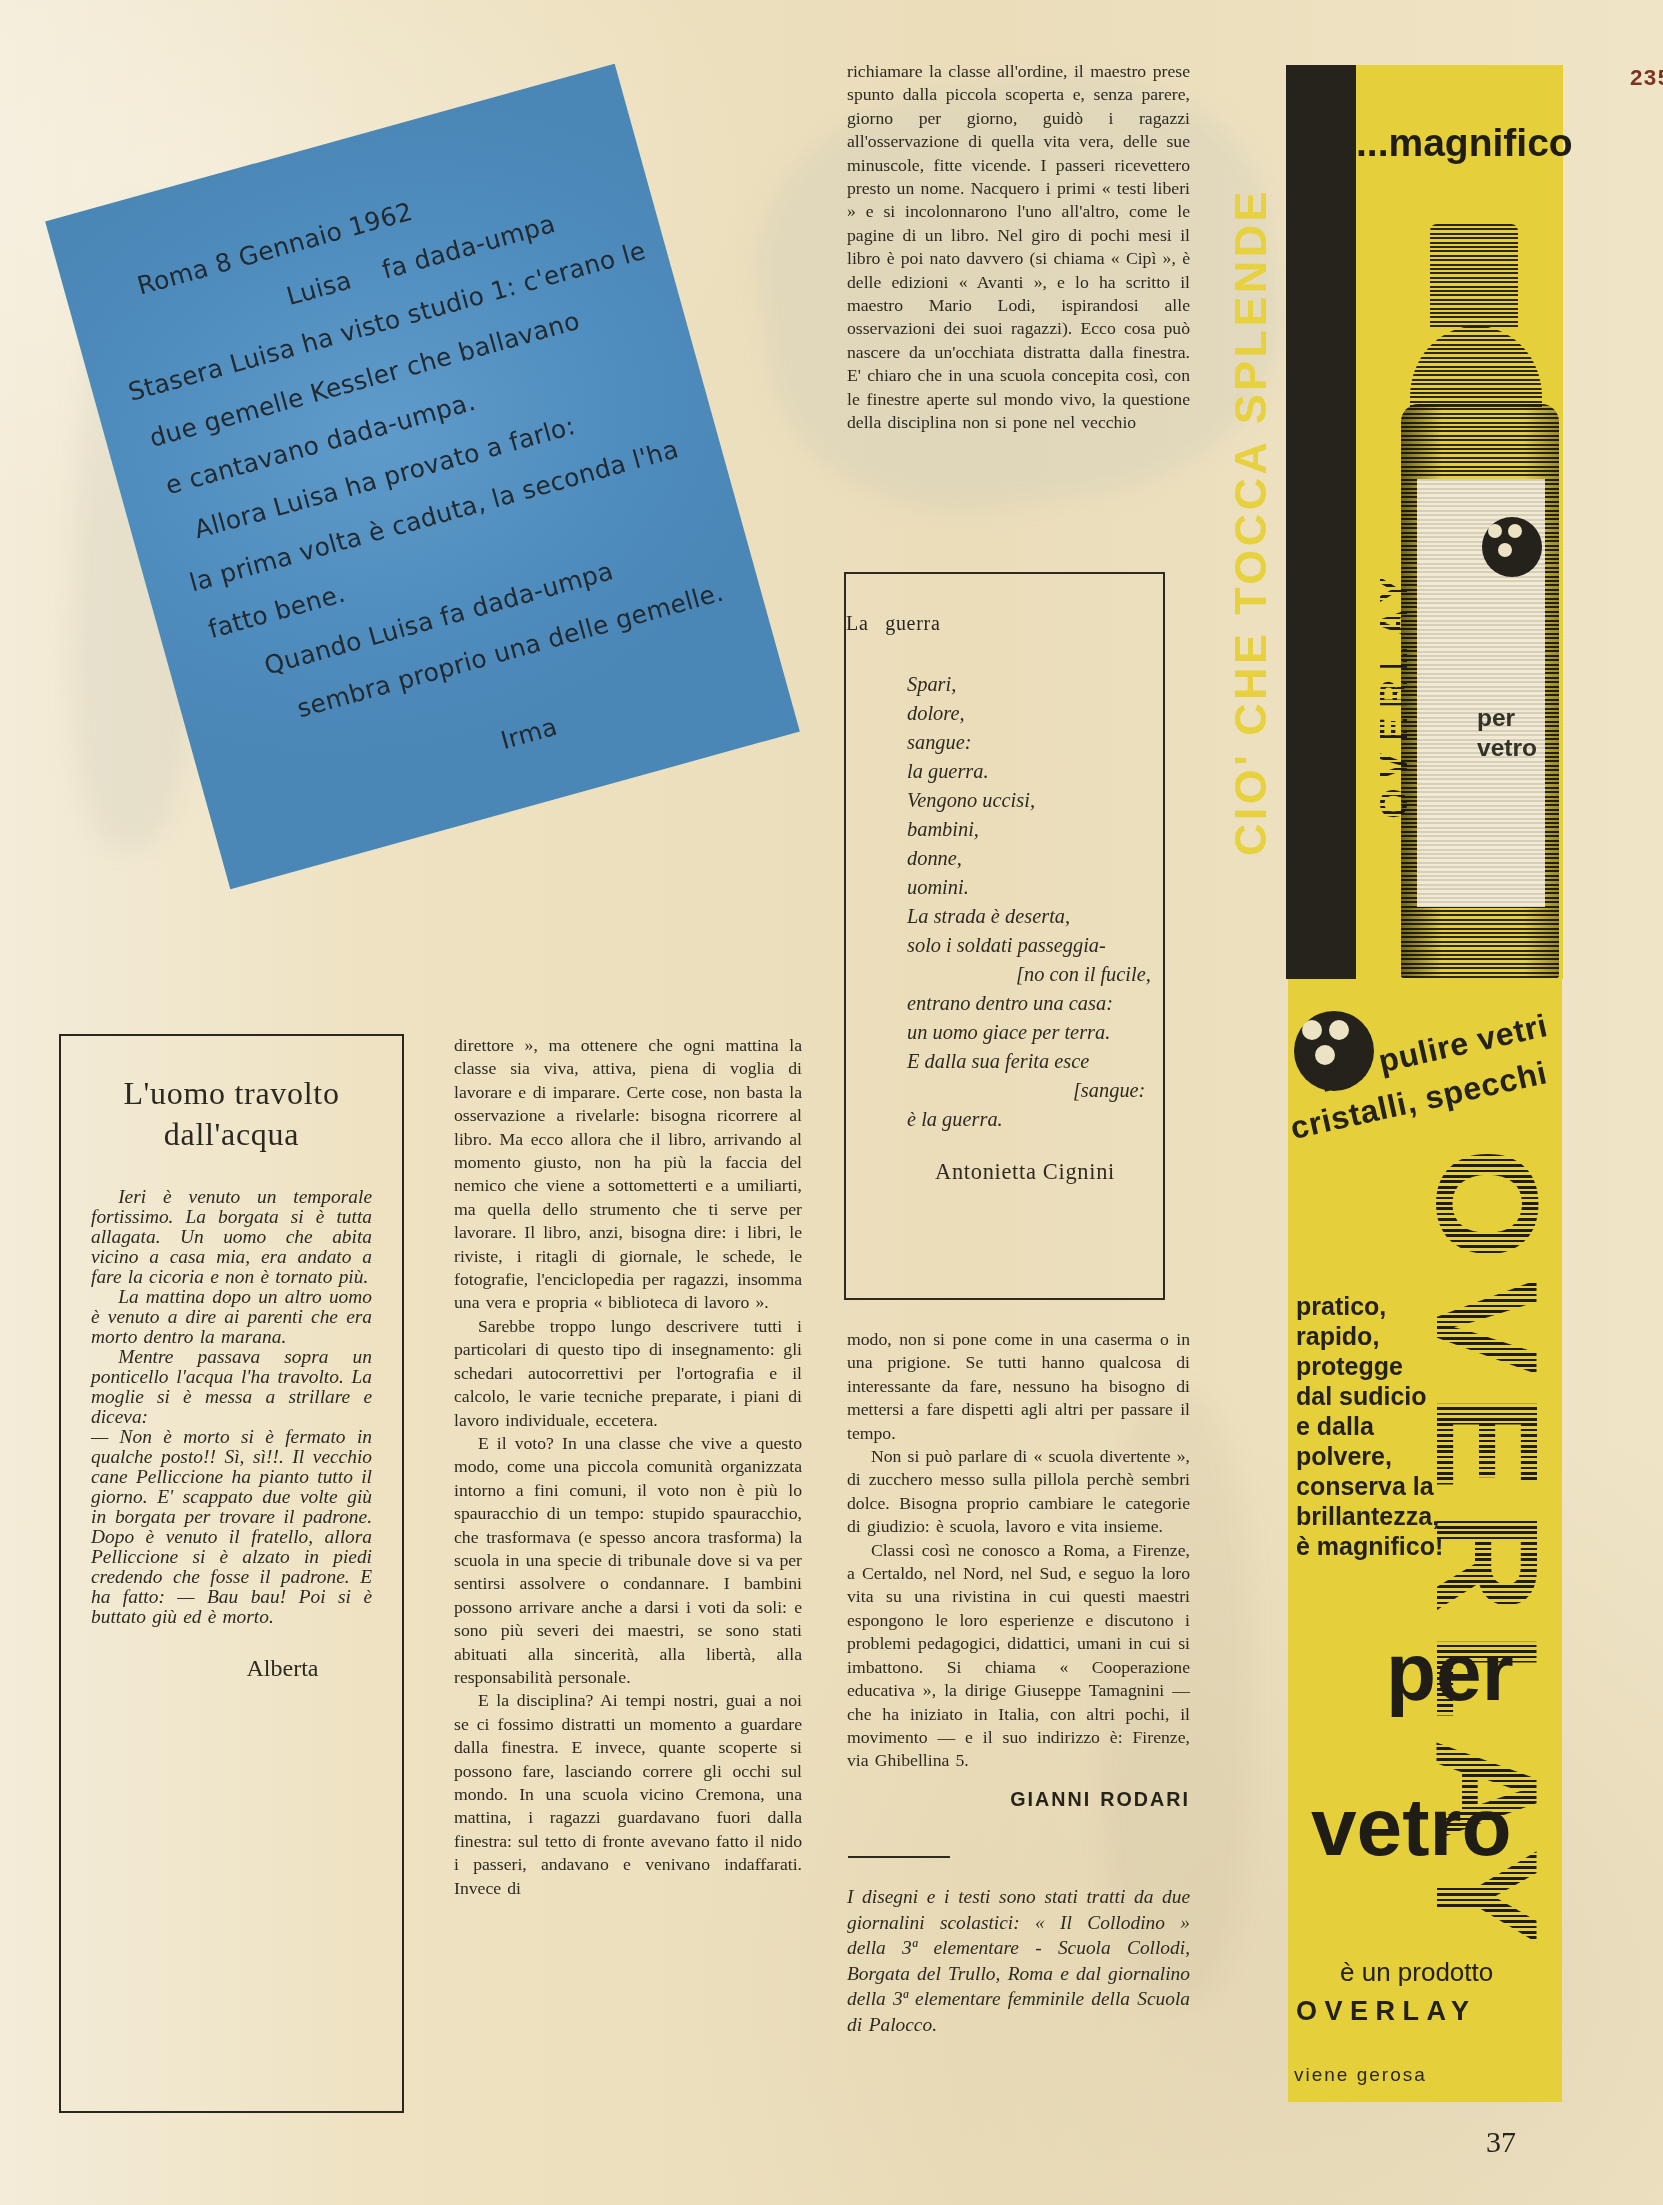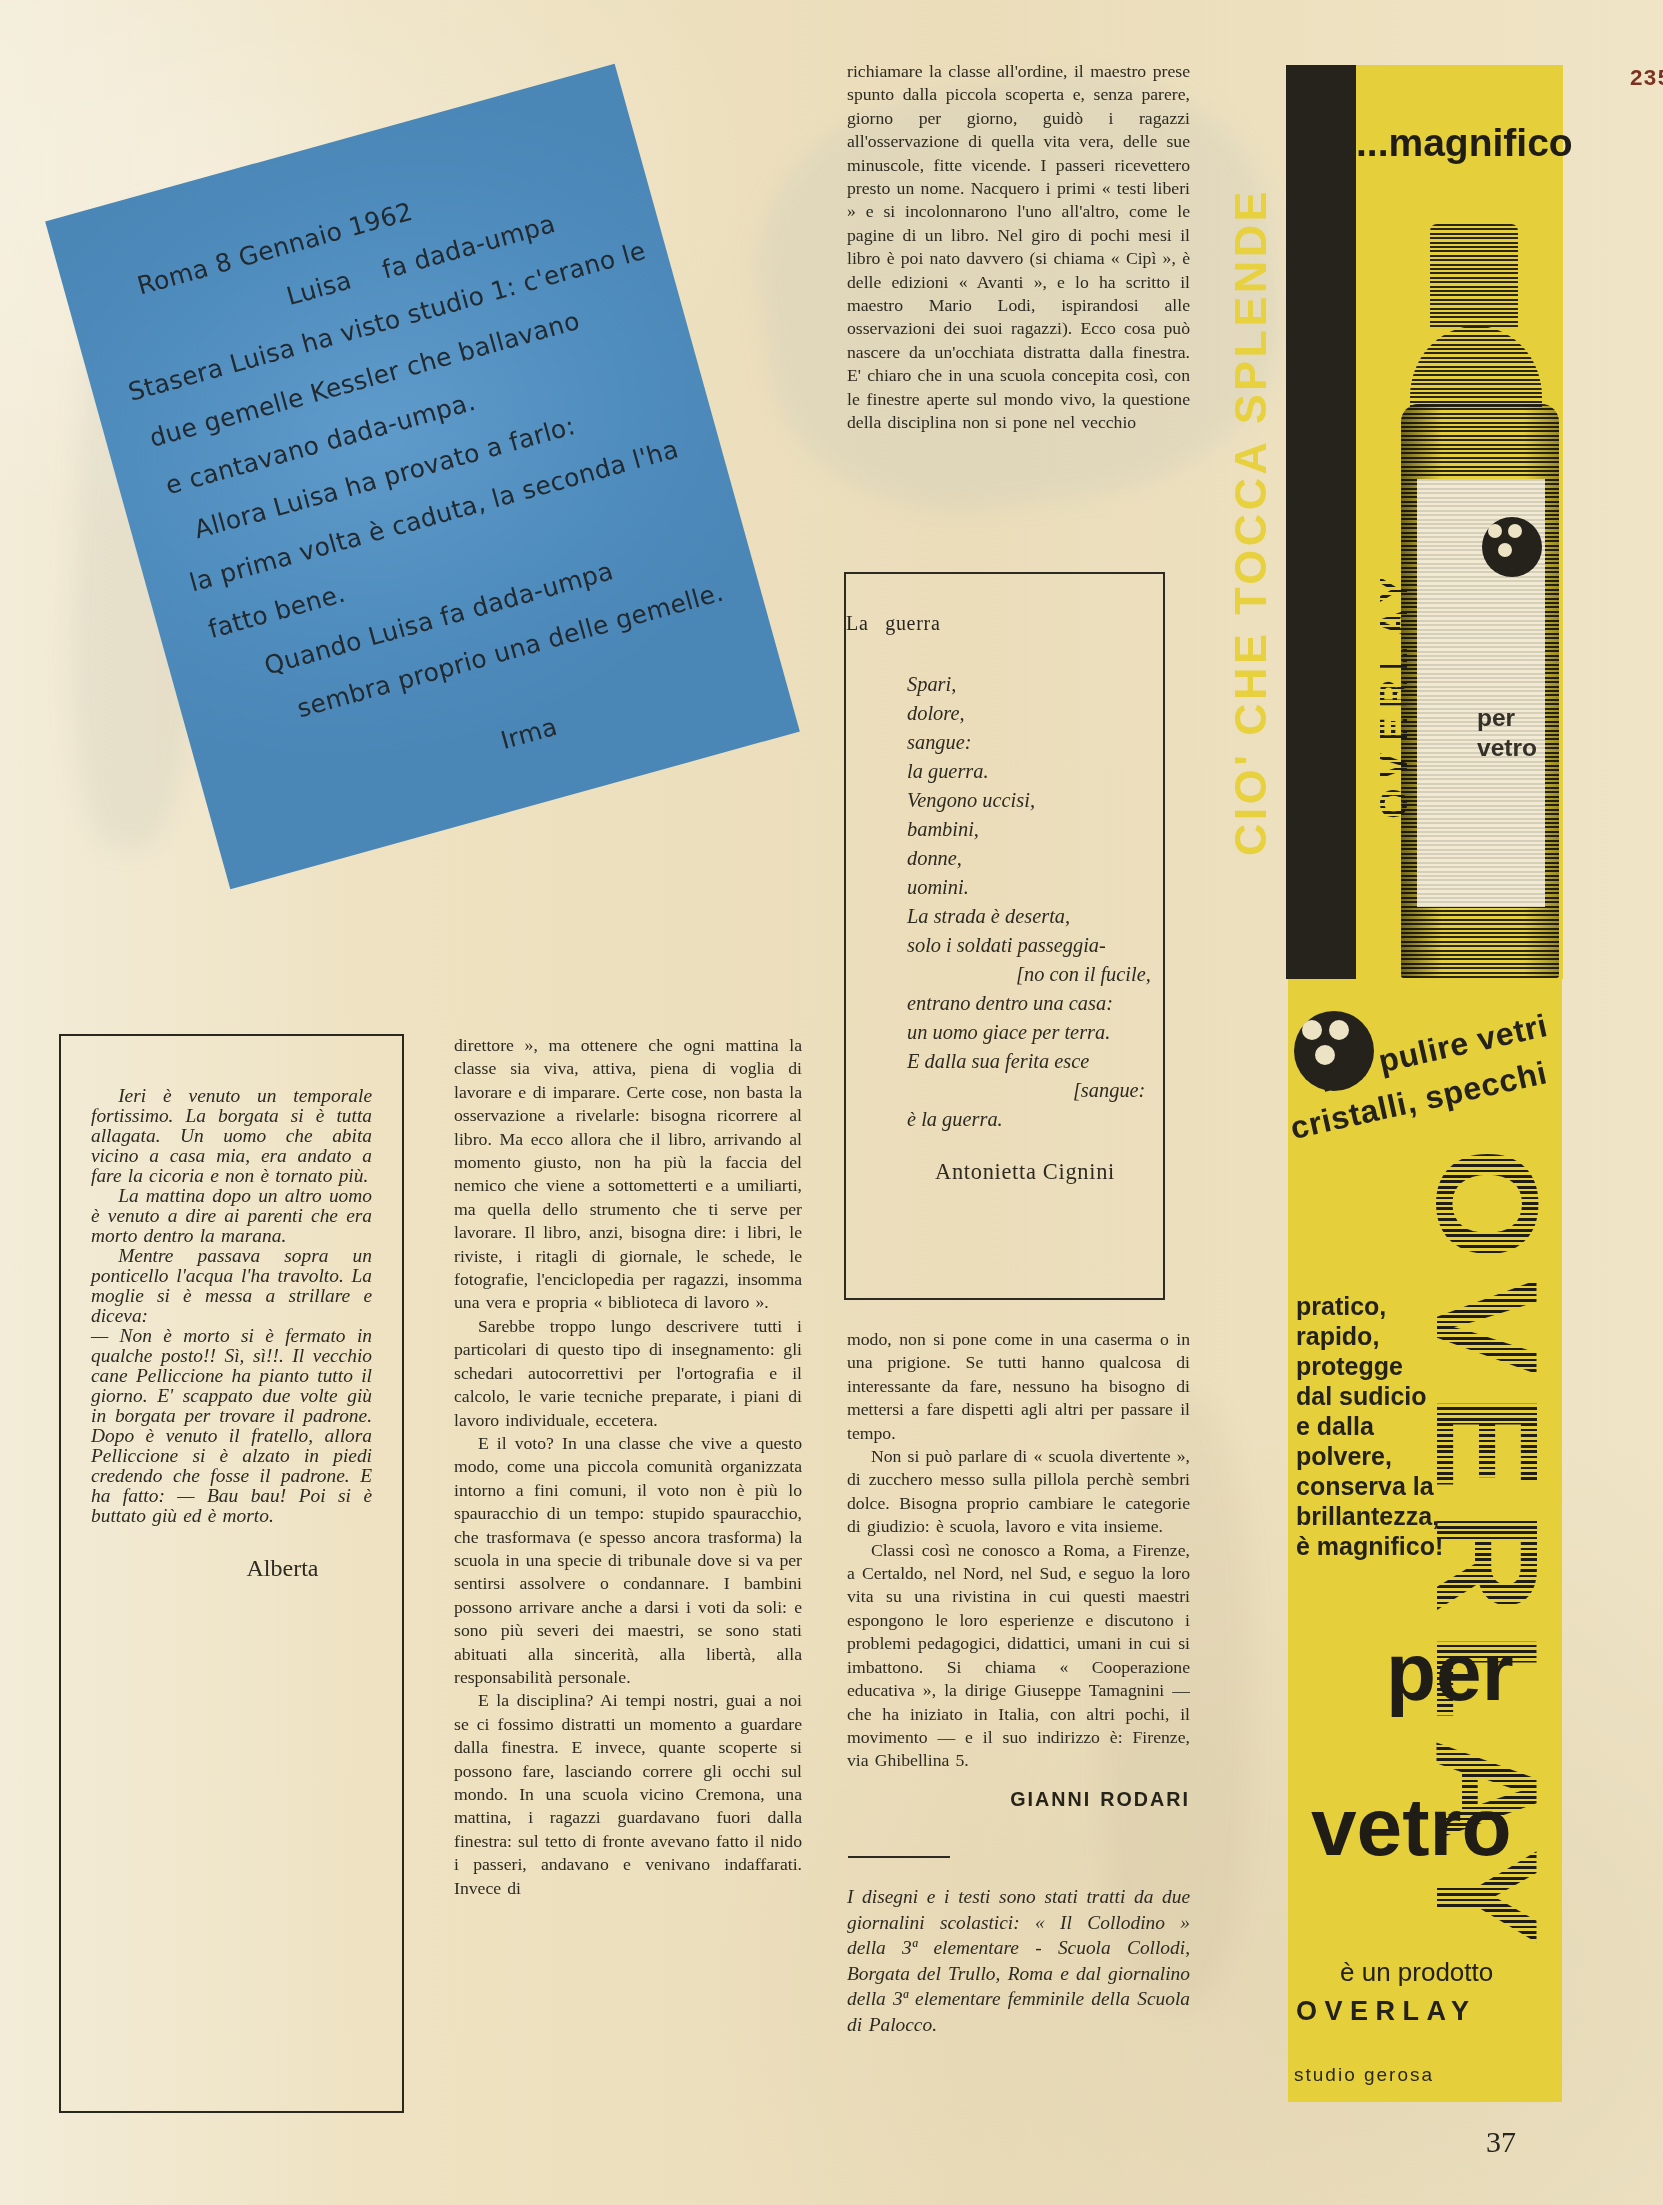--- a/index.html
+++ b/index.html
@@ -192,20 +192,21 @@
   <div class="col col-bottom-right" data-name="article-column-right">
     <p class="first" data-name="article-paragraph">modo, non si pone come in una caserma o in una prigione. Se tutti hanno qualcosa di interessante da fare, nessuno ha bisogno di mettersi a fare dispetti agli altri per passare il tempo.</p>
     <p data-name="article-paragraph">Non si può parlare di « scuola divertente », di zucchero messo sulla pillola perchè sembri dolce. Bisogna proprio cambiare le categorie di giudizio: è scuola, lavoro e vita insieme.</p>
     <p data-name="article-paragraph">Classi così ne conosco a Roma, a Firenze, a Certaldo, nel Nord, nel Sud, e seguo la loro vita su una rivistina in cui questi maestri espongono le loro esperienze e discutono i problemi pedagogici, didattici, umani in cui si imbattono. Si chiama « Cooperazione educativa », la dirige Giuseppe Tamagnini — che ha iniziato in Italia, con altri pochi, il movimento — e il suo indirizzo è: Firenze, via Ghibellina 5.</p>
     <div class="byline" data-name="article-byline">GIANNI RODARI</div>
     <div class="footnote-divider" data-name="footnote-divider"></div>
     <p class="footnote first" data-name="article-footnote">I disegni e i testi sono stati tratti da due giornalini scolastici: « Il Collodino » della 3ª elementare - Scuola Collodi, Borgata del Trullo, Roma e dal giornalino della 3ª elementare femminile della Scuola di Palocco.</p>
   </div>
 
   <div class="story-box" data-name="story-box">
+    <div class="story-title" data-name="story-title">L'uomo travolto dall'acqua</div>
     <div class="story-text" data-name="story-body">
       <p data-name="story-paragraph">Ieri è venuto un temporale fortissimo. La borgata si è tutta allagata. Un uomo che abita vicino a casa mia, era andato a fare la cicoria e non è tornato più.</p>
       <p data-name="story-paragraph">La mattina dopo un altro uomo è venuto a dire ai parenti che era morto dentro la marana.</p>
       <p data-name="story-paragraph">Mentre passava sopra un ponticello l'acqua l'ha travolto. La moglie si è messa a strillare e diceva:</p>
       <p class="dash" data-name="story-paragraph">— Non è morto si è fermato in qualche posto!! Sì, sì!!. Il vecchio cane Pelliccione ha pianto tutto il giorno. E' scappato due volte giù in borgata per trovare il padrone. Dopo è venuto il fratello, allora Pelliccione si è alzato in piedi credendo che fosse il padrone. E ha fatto: — Bau bau! Poi si è buttato giù ed è morto.</p>
     </div>
     <div class="story-sig" data-name="story-signature">Alberta</div>
   </div>
 
   <div class="ad-yellow-top" data-name="ad-yellow-panel-top"></div>
@@ -261,17 +262,17 @@
     <div data-name="ad-feature">conserva la</div>
     <div data-name="ad-feature">brillantezza,</div>
     <div data-name="ad-feature">è magnifico!</div>
   </div>
 
   <div class="ad-per" data-name="ad-product-word-per">per</div>
   <div class="ad-vetro" data-name="ad-product-word-vetro">vetro</div>
 
   <div class="ad-prodnote" data-name="ad-brand-note">è un prodotto</div>
   <div class="ad-brand" data-name="ad-brand">OVERLAY</div>
-  <div class="ad-studio" data-name="ad-studio-credit">studio gerosa</div>
+  <div class="ad-studio" data-name="ad-studio-credit">viene gerosa</div>
 
   <div class="page-number" data-name="page-number">37</div>
 </div>
 
 
 </body></html>

